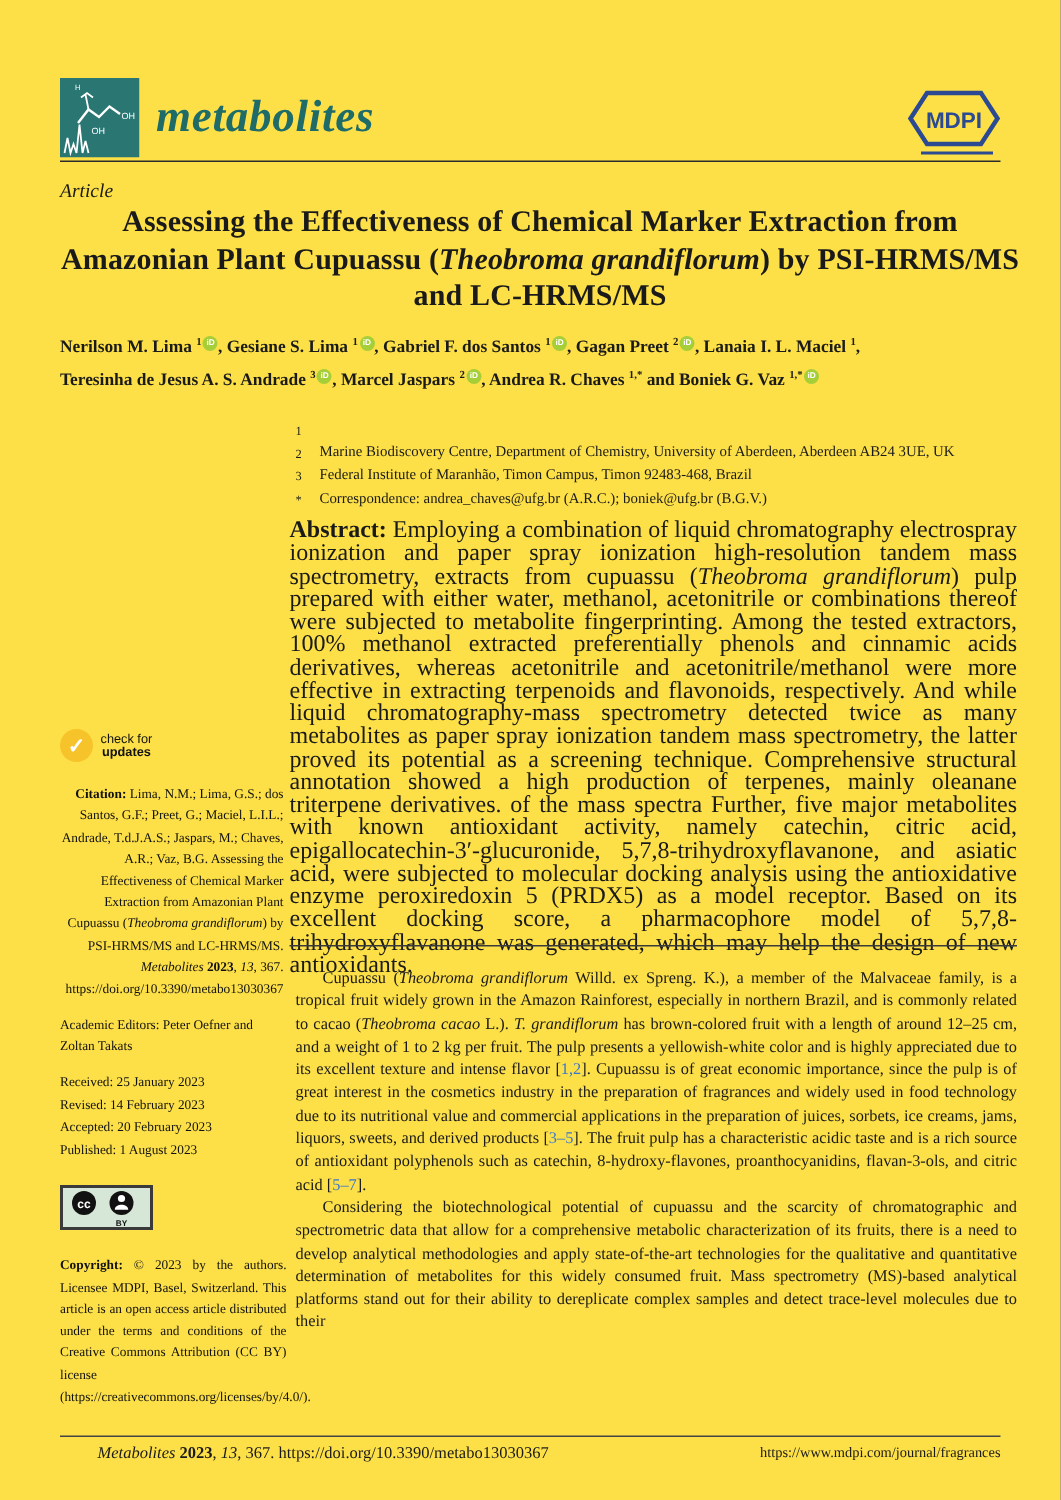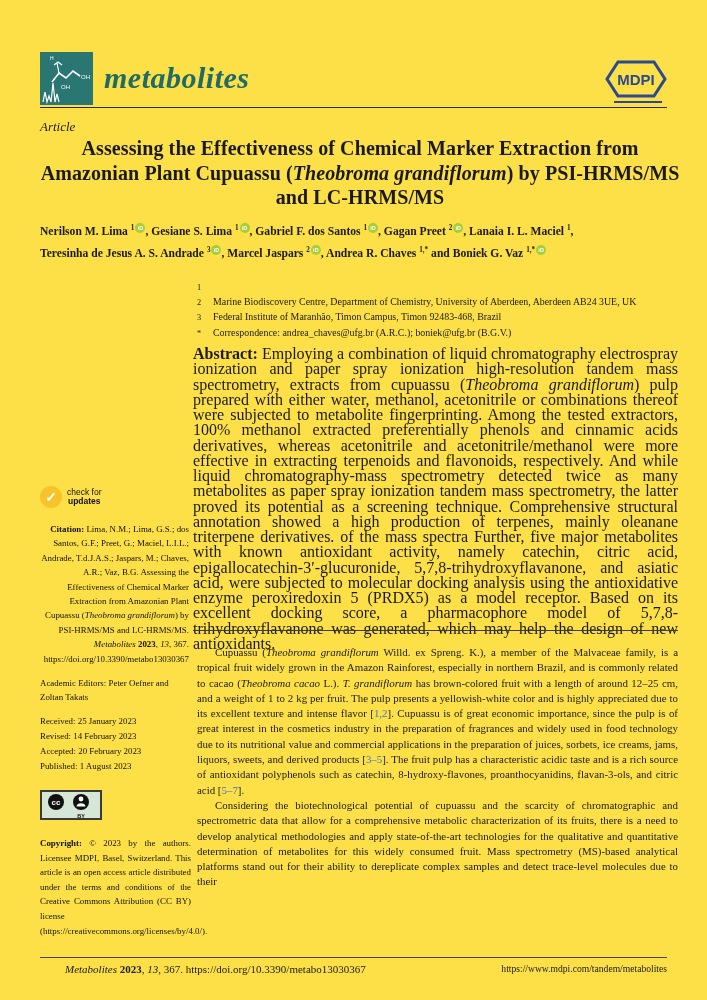--- a/index.html
+++ b/index.html
@@ -163,15 +163,15 @@
 
   <div class="copyright-block sidebar-text"><span class="seg-b">Copyright: </span><span>© 2023 by the authors. Licensee MDPI, Basel, Switzerland. This article is an open access article distributed under the terms and conditions of the Creative Commons Attribution (CC BY) license (https://creativecommons.org/licenses/by/4.0/).</span></div>
 
   <div class="main-col">
     <p class="body-para"><span>Cupuassu (</span><span class="seg-i">Theobroma grandiflorum</span><span> Willd. ex Spreng. K.), a member of the Malvaceae family, is a tropical fruit widely grown in the Amazon Rainforest, especially in northern Brazil, and is commonly related to cacao (</span><span class="seg-i">Theobroma cacao</span><span> L.). </span><span class="seg-i">T. grandiflorum</span><span> has brown-colored fruit with a length of around 12–25 cm, and a weight of 1 to 2 kg per fruit. The pulp presents a yellowish-white color and is highly appreciated due to its excellent texture and intense flavor [</span><span class="seg-ref">1,2</span><span>]. Cupuassu is of great economic importance, since the pulp is of great interest in the cosmetics industry in the preparation of fragrances and widely used in food technology due to its nutritional value and commercial applications in the preparation of juices, sorbets, ice creams, jams, liquors, sweets, and derived products [</span><span class="seg-ref">3–5</span><span>]. The fruit pulp has a characteristic acidic taste and is a rich source of antioxidant polyphenols such as catechin, 8-hydroxy-flavones, proanthocyanidins, flavan-3-ols, and citric acid [</span><span class="seg-ref">5–7</span><span>].</span></p>
     <p class="body-para"><span>Considering the biotechnological potential of cupuassu and the scarcity of chromatographic and spectrometric data that allow for a comprehensive metabolic characterization of its fruits, there is a need to develop analytical methodologies and apply state-of-the-art technologies for the qualitative and quantitative determination of metabolites for this widely consumed fruit. Mass spectrometry (MS)-based analytical platforms stand out for their ability to dereplicate complex samples and detect trace-level molecules due to their</span></p>
   </div>
 
   <div class="footer-rule"></div>
   <div class="footer-left"><span class="seg-i">Metabolites</span><span> </span><span class="seg-b">2023</span><span>, </span><span class="seg-i">13</span><span>, 367. https://doi.org/10.3390/metabo13030367</span></div>
-  <div class="footer-right">https://www.mdpi.com/tandem/metabolites</div>
+  <div class="footer-right">https://www.mdpi.com/journal/fragrances</div>
 
 </div>
 
 </body></html>

